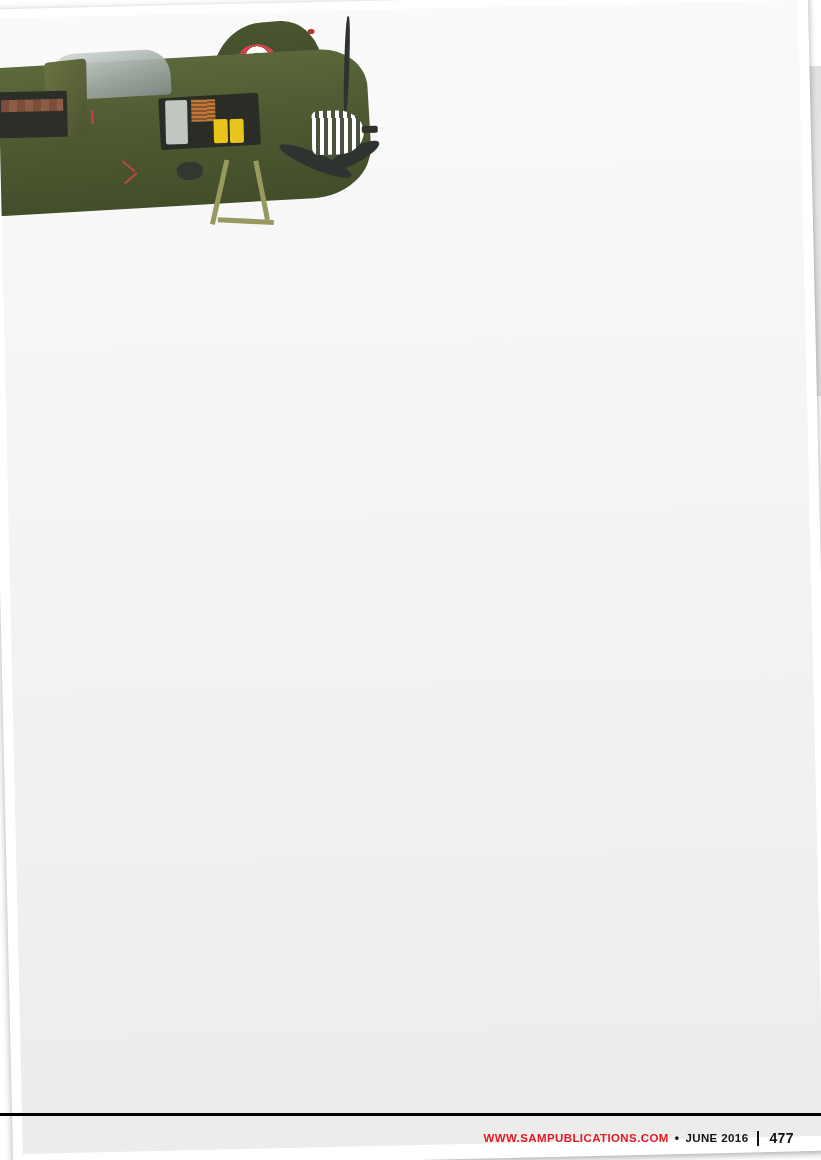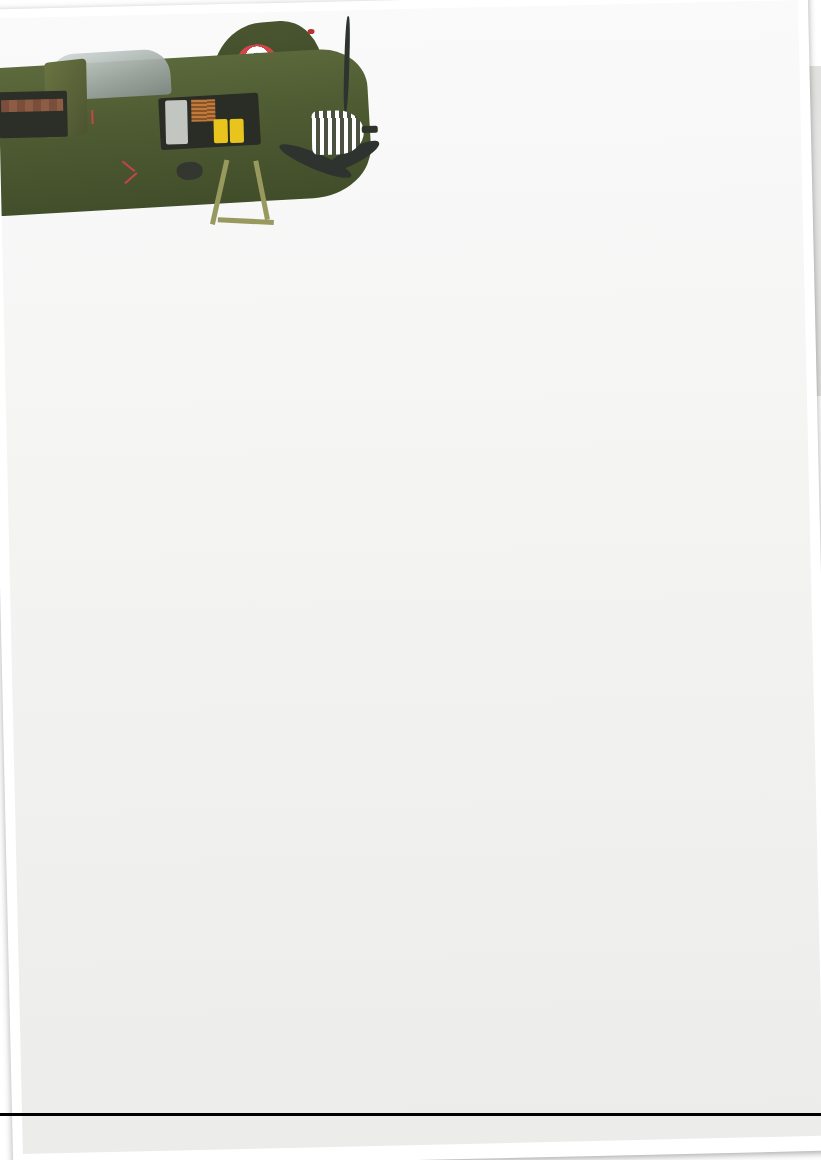--- a/index.html
+++ b/index.html
@@ -414,14 +414,21 @@
         <div class="in-strut2"></div>
         <div class="in-strut3"></div>
         <div class="in-wheel"></div>
         <div class="in-red1"></div>
         <div class="in-red2"></div>
       </div>
     </div>
   </div>
 
   <div class="footer-rule"></div>
+  <div class="footer-bar">
+    <span class="footer-url">WWW.SAMPUBLICATIONS.COM</span>
+    <span class="footer-dot">•</span>
+    <span class="footer-date">JUNE 2016</span>
+    <span class="footer-sep"></span>
+    <span class="footer-page">477</span>
+  </div>
 
 </div>
 
 </body></html>

